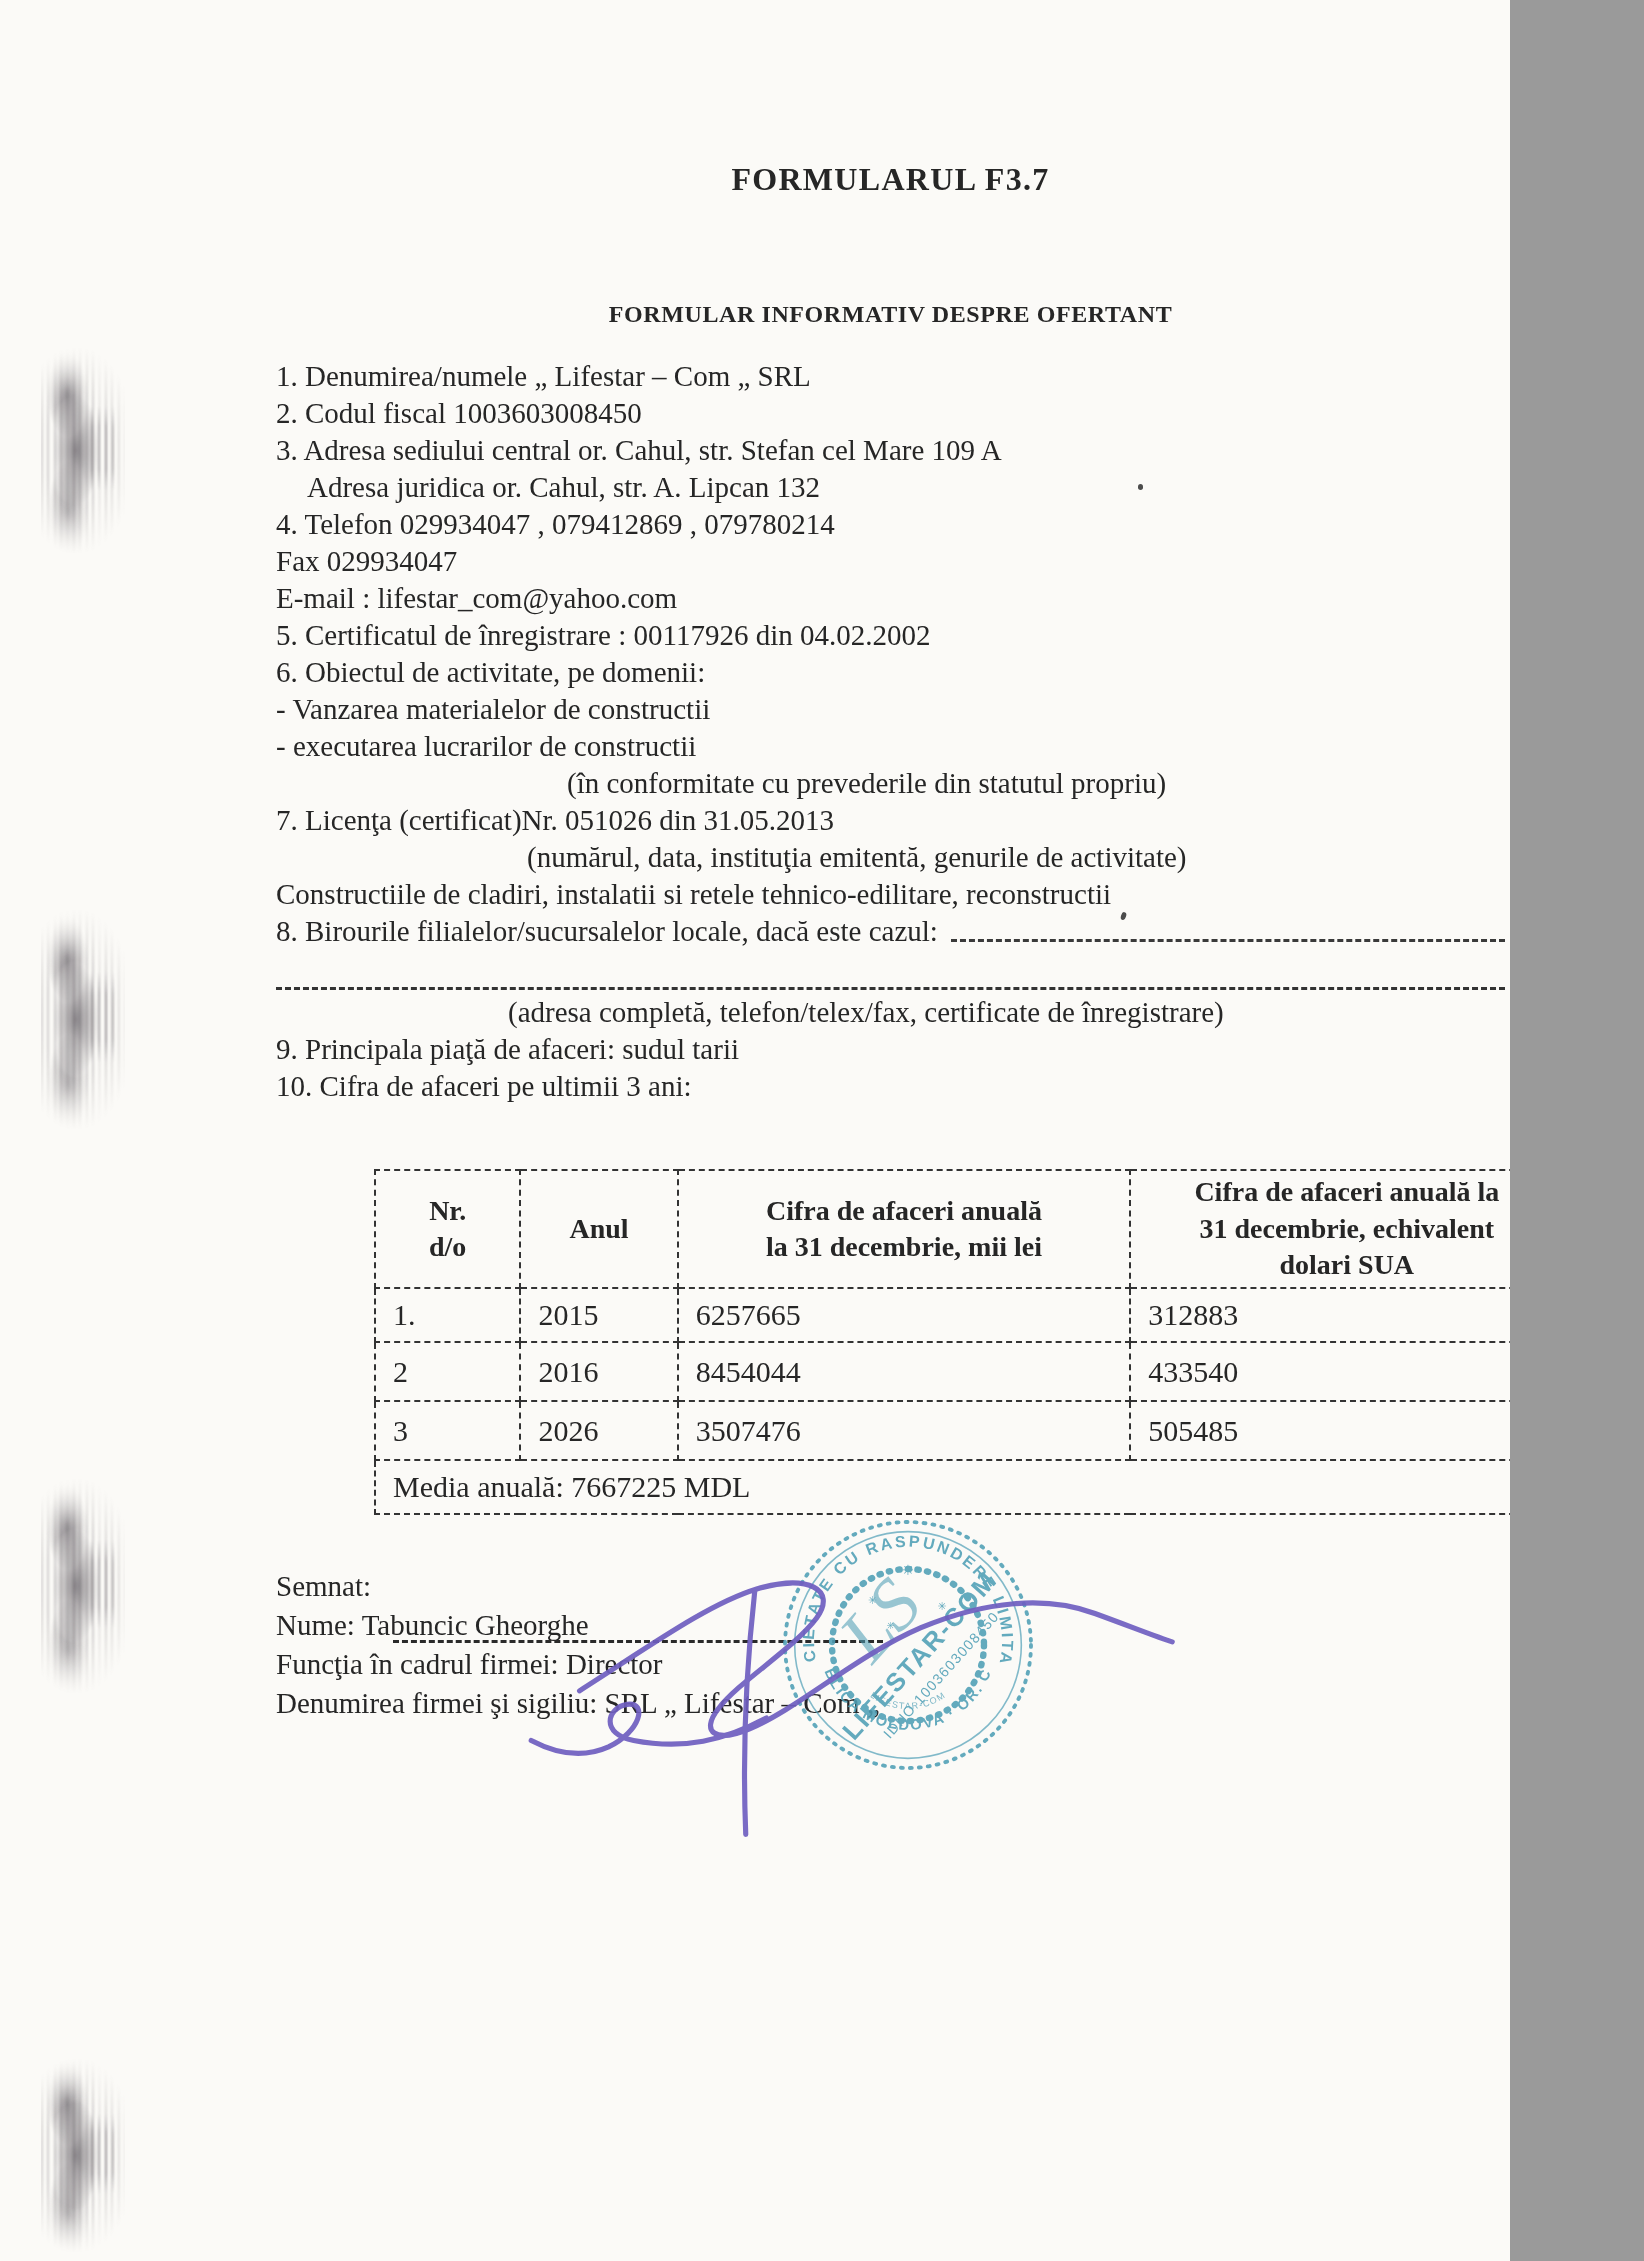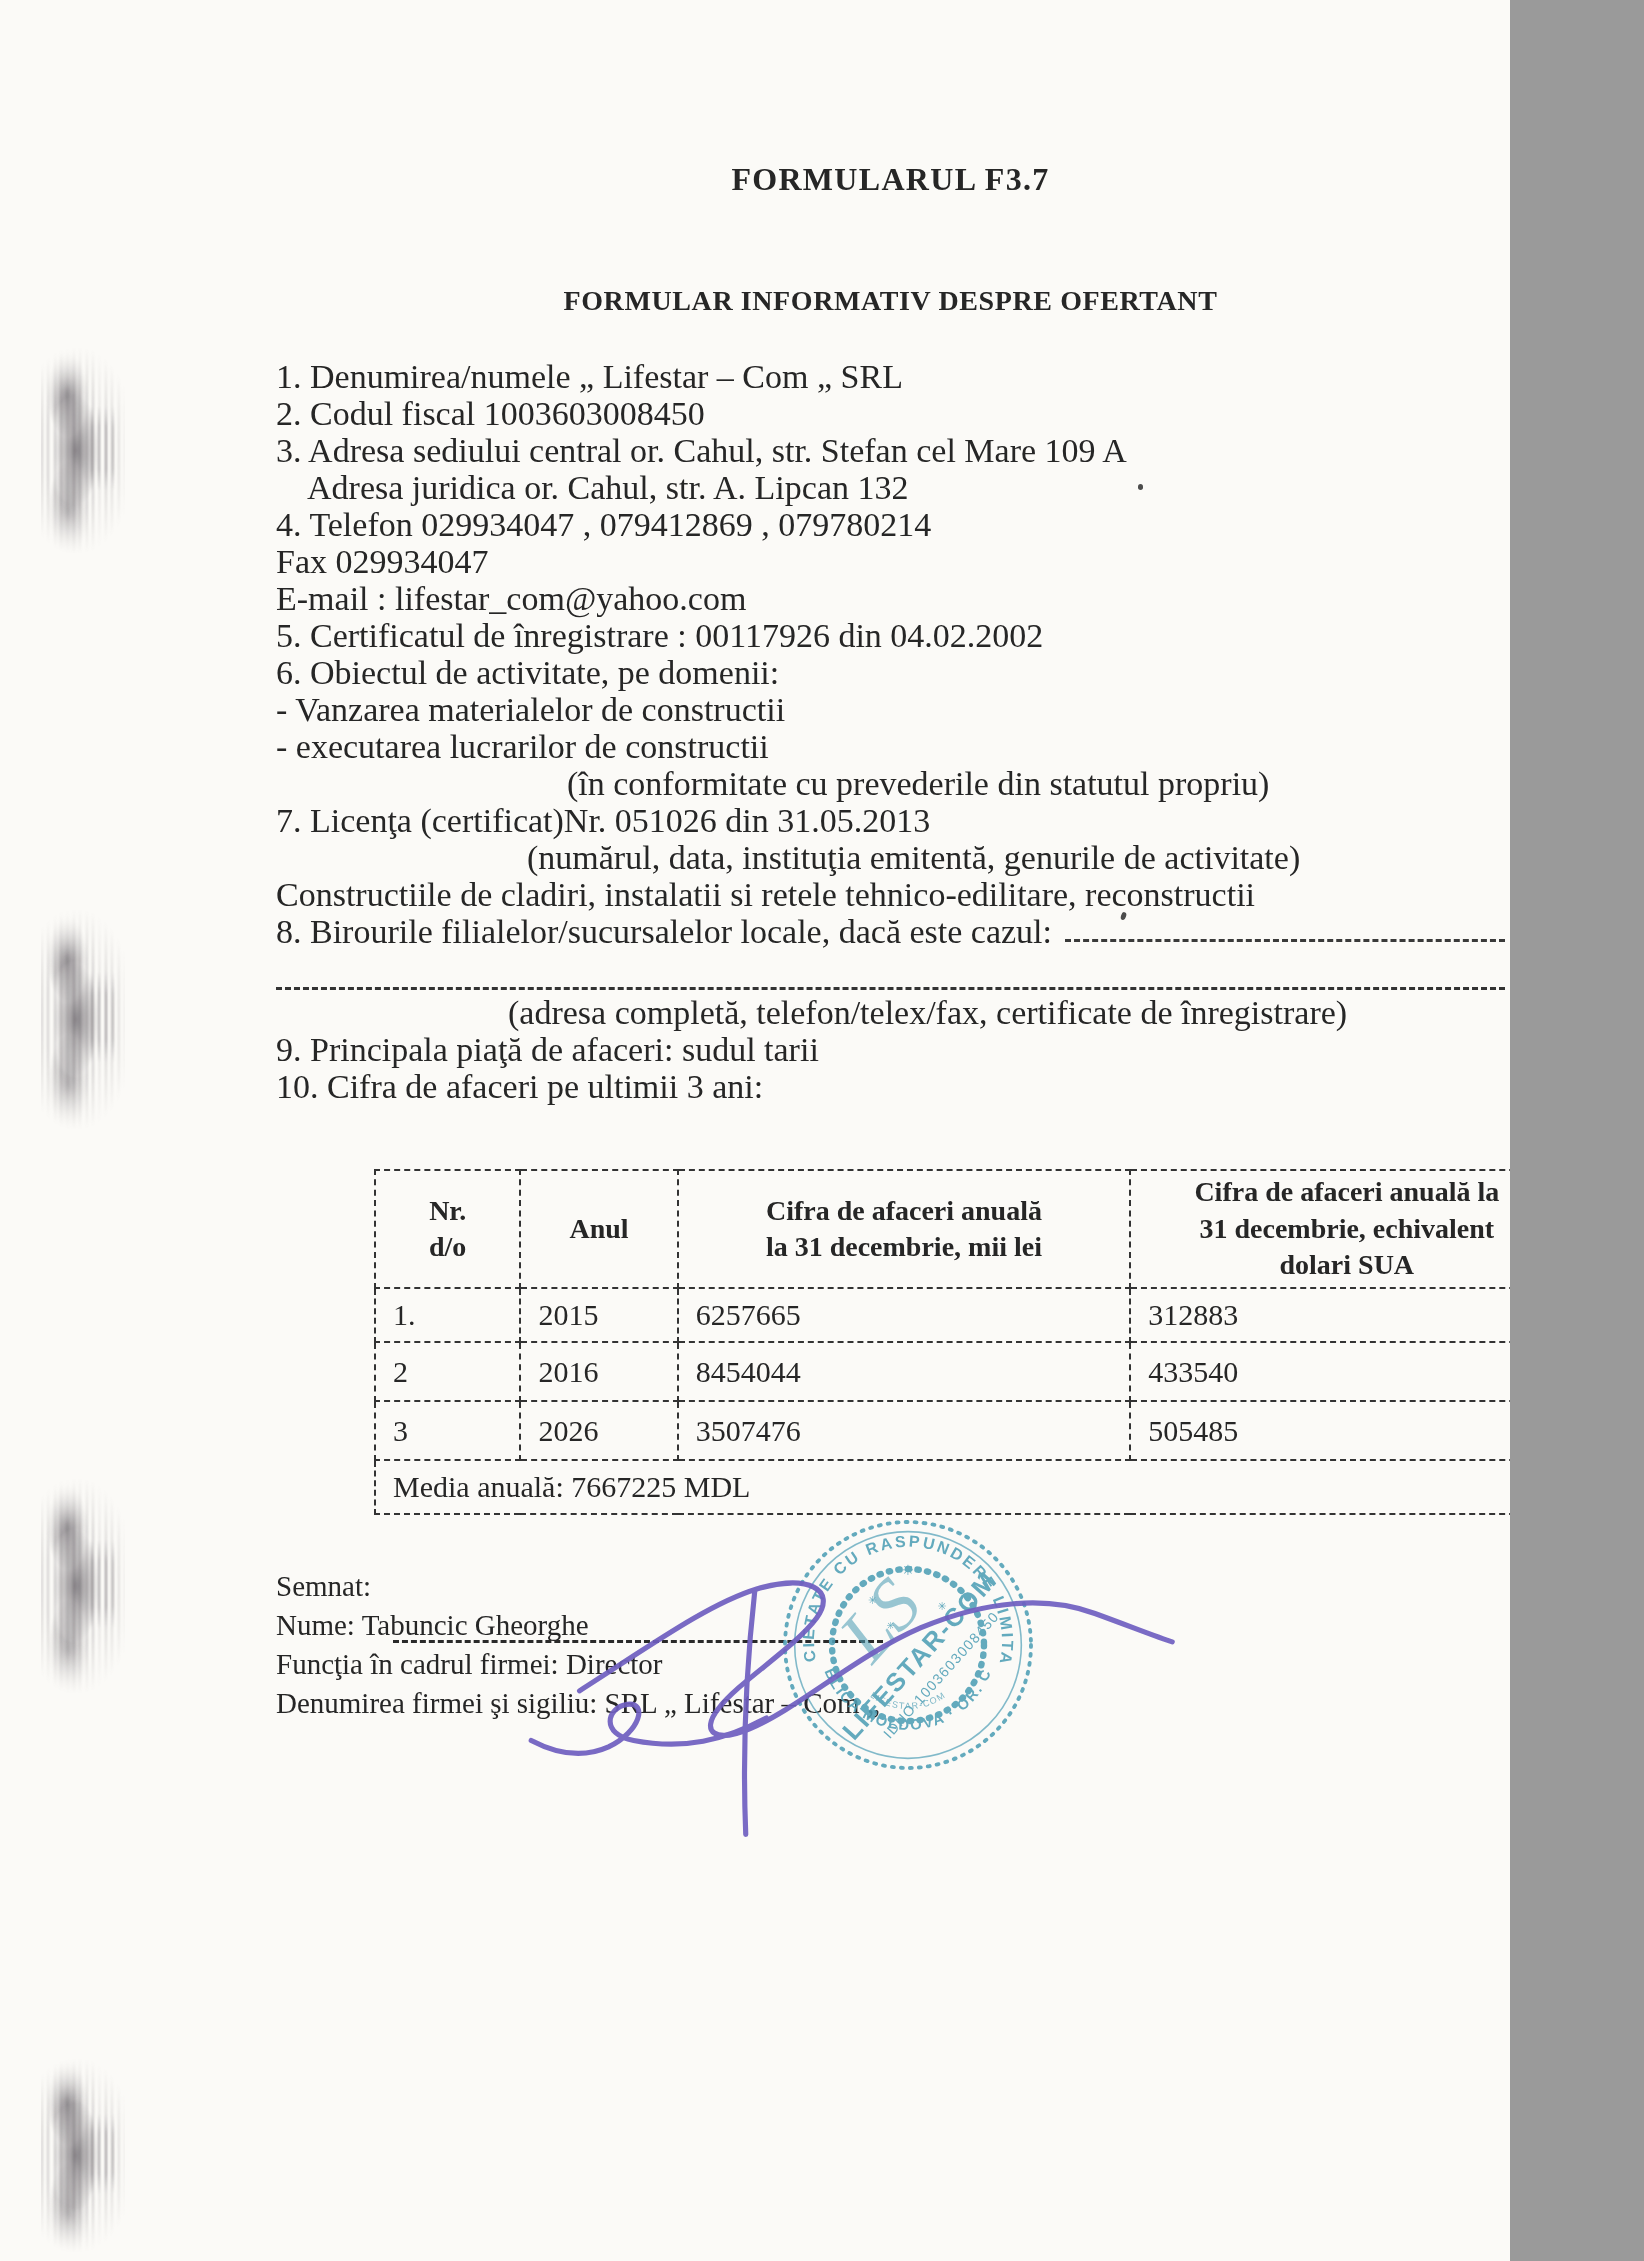--- a/index.html
+++ b/index.html
@@ -4,23 +4,23 @@
 <style>
   html,body{margin:0;padding:0;background:#9a9a9a;}
   .page{
     position:relative; width:1510px; height:2261px;
     background:#fbfaf7; overflow:hidden;
     font-family:"Liberation Serif", serif; color:#262626;
   }
   
   .title{position:absolute; left:276px; width:1229px; text-align:center; font-weight:bold; white-space:nowrap;}
   .title-1{top:161px; font-size:32px; letter-spacing:1.3px;}
-  .title-2{top:285px; font-size:28px; letter-spacing:0.6px;}
-  
-  .body-block{position:absolute; left:276px; top:358px; width:1229px; font-size:34px; line-height:37px;font-family:Liberation Serif, serif;}
+  .title-2{top:301px; font-size:24px; letter-spacing:0.6px;}
+  
+  .body-block{position:absolute; left:276px; top:358px; width:1229px; font-size:29px; line-height:37px;font-family:Liberation Serif, serif;}
   .line{white-space:nowrap; height:37px;}
   .ind-a{padding-left:31px;}
   .ind-b{padding-left:291px;}
   .ind-c{padding-left:251px;}
   .ind-d{padding-left:232px;}
   .flexline{display:flex; align-items:flex-end;}
   .fill-underline{flex:1; margin-left:13px; border-bottom:3.2px dashed #3a3a3a; height:0; margin-bottom:7.7px;}
   .rule-line{height:37px; border-bottom:3.2px dashed #333; margin-bottom:3.9px; width:100%;}
   
   .tbl{position:absolute; left:374px; top:1169px; width:1120px; border-collapse:collapse; table-layout:fixed;}

